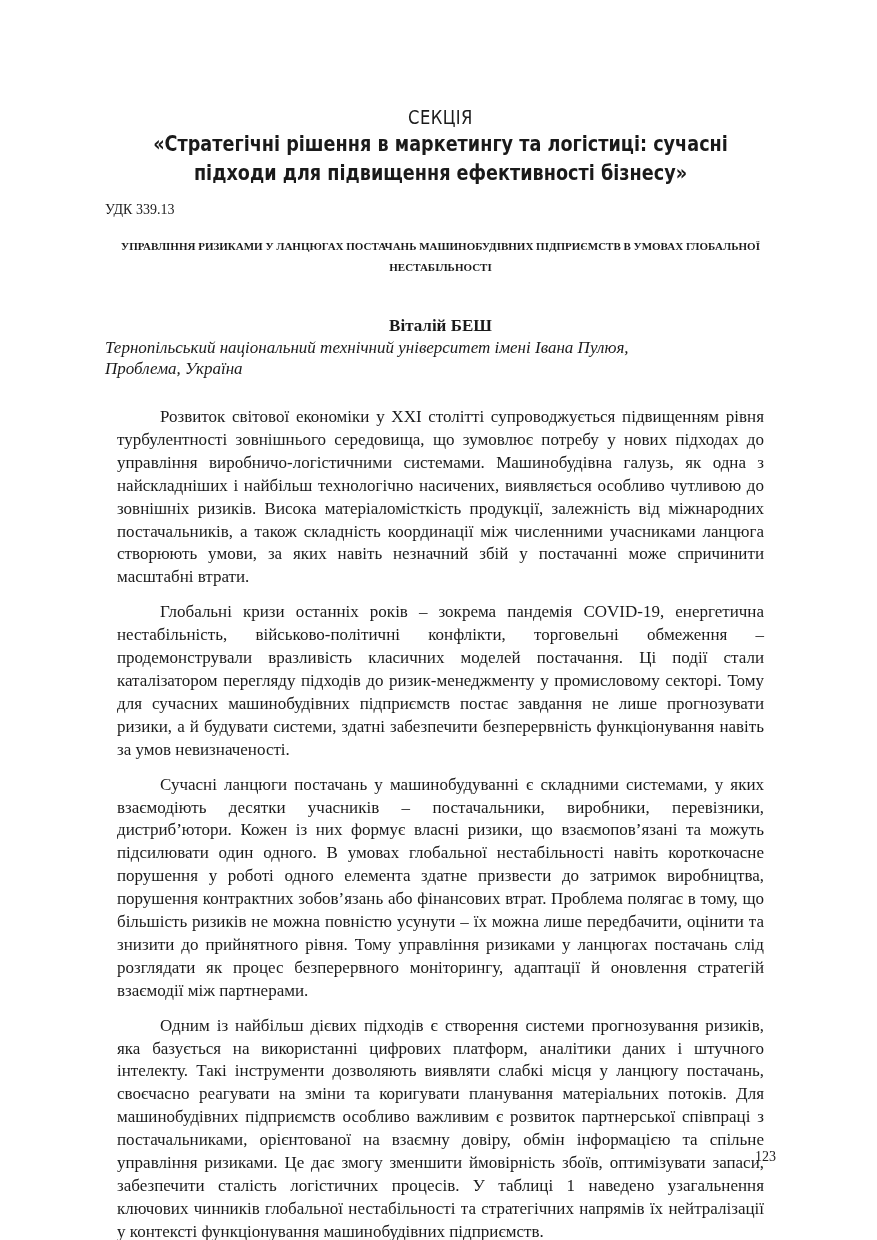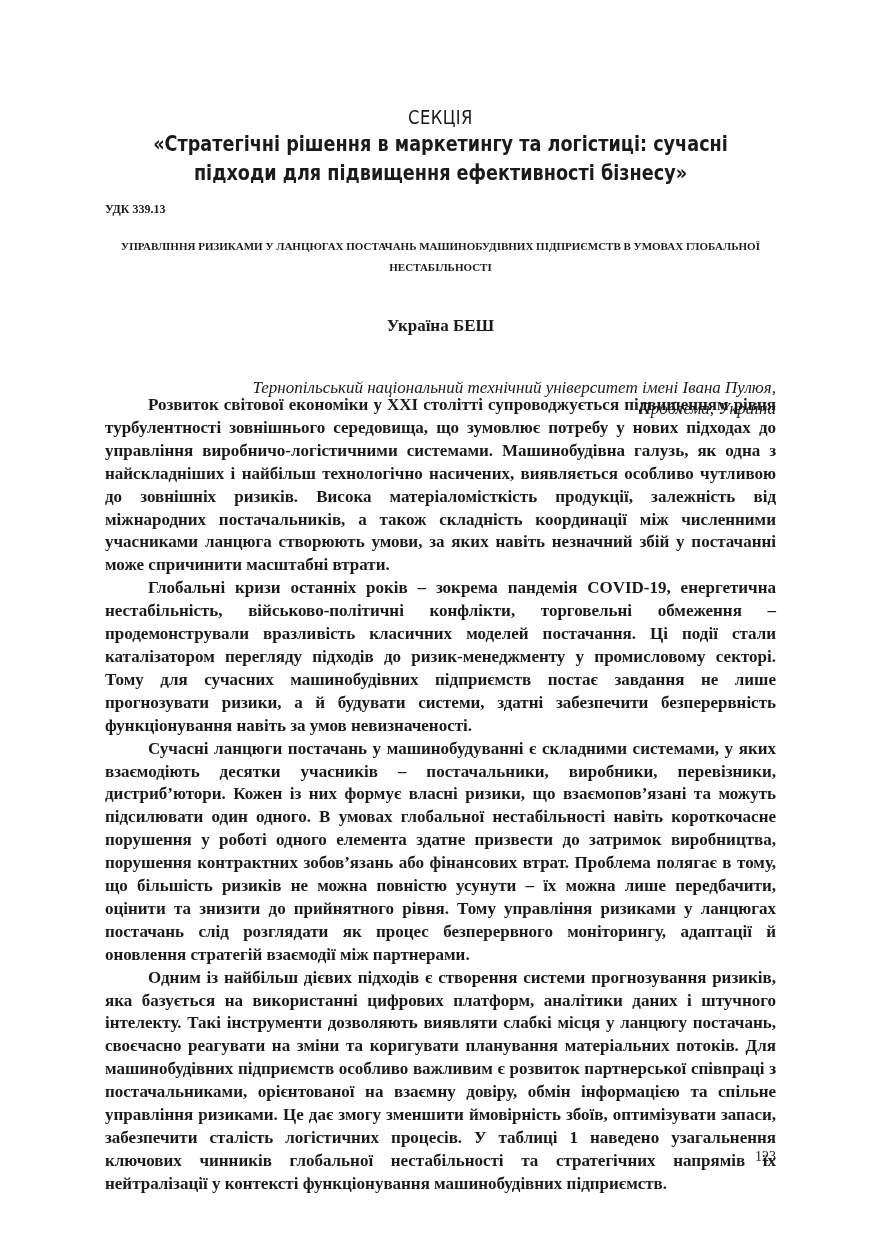--- a/index.html
+++ b/index.html
@@ -43,22 +43,22 @@
     font-weight: bold;
     font-size: 21px;
     line-height: 29px;
     transform: scaleX(0.84);
     transform-origin: center;
   }
   .udk {
     position: absolute;
     top: 202px;
     left: 0;
-    font-weight: bold;
-    font-size: 12px;
+    font-weight: normal;
+    font-size: 14px;
   }
   .article-title {
     position: absolute;
     top: 236px;
     left: 0;
     width: 671px;
     text-align: center;
     font-weight: bold;
     font-size: 11px;
     line-height: 21px;
@@ -70,39 +70,37 @@
     width: 671px;
     text-align: center;
     font-weight: bold;
     font-size: 17px;
   }
   .affiliation {
     position: absolute;
     top: 337px;
     left: 0;
     width: 671px;
-    text-align: right;
+    text-align: left;
     font-style: italic;
     font-size: 17px;
     line-height: 21px;
-    margin-top: 40px;
   }
   .body-text {
     position: absolute;
     top: 394px;
     left: 0;
     width: 671px;
   }
   .body-text p {
-    margin: 0;
+    margin: 12px;
     font-size: 17px;
     line-height: 22.9px;
     text-align: justify;
     text-indent: 43px;
-    font-weight: bold;
   }
   .page-number {
     position: absolute;
     top: 1149px;
     left: 0;
     width: 671px;
     text-align: right;
     font-size: 14px;
   }
 </style>
@@ -110,21 +108,21 @@
 <body>
 
 <div class="page">
   <div class="section-label">СЕКЦІЯ</div>
   <div class="section-title">«Стратегічні рішення в маркетингу та логістиці: сучасні підходи для підвищення ефективності бізнесу»</div>
 
   <div class="udk">УДК 339.13</div>
 
   <div class="article-title">УПРАВЛІННЯ РИЗИКАМИ У ЛАНЦЮГАХ ПОСТАЧАНЬ МАШИНОБУДІВНИХ ПІДПРИЄМСТВ В УМОВАХ ГЛОБАЛЬНОЇ НЕСТАБІЛЬНОСТІ</div>
 
-  <div class="author">Україна БЕШ</div>
+  <div class="author">Віталій БЕШ</div>
 
   <div class="affiliation">
     <div>Тернопільський національний технічний університет імені Івана Пулюя,</div>
     <div>Проблема, Україна</div>
   </div>
 
   <div class="body-text">
     <p>Розвиток світової економіки у XXI столітті супроводжується підвищенням рівня турбулентності зовнішнього середовища, що зумовлює потребу у нових підходах до управління виробничо-логістичними системами. Машинобудівна галузь, як одна з найскладніших і найбільш технологічно насичених, виявляється особливо чутливою до зовнішніх ризиків. Висока матеріаломісткість продукції, залежність від міжнародних постачальників, а також складність координації між численними учасниками ланцюга створюють умови, за яких навіть незначний збій у постачанні може спричинити масштабні втрати.</p>
     <p>Глобальні кризи останніх років – зокрема пандемія COVID-19, енергетична нестабільність, військово-політичні конфлікти, торговельні обмеження – продемонстрували вразливість класичних моделей постачання. Ці події стали каталізатором перегляду підходів до ризик-менеджменту у промисловому секторі. Тому для сучасних машинобудівних підприємств постає завдання не лише прогнозувати ризики, а й будувати системи, здатні забезпечити безперервність функціонування навіть за умов невизначеності.</p>
     <p>Сучасні ланцюги постачань у машинобудуванні є складними системами, у яких взаємодіють десятки учасників – постачальники, виробники, перевізники, дистриб’ютори. Кожен із них формує власні ризики, що взаємопов’язані та можуть підсилювати один одного. В умовах глобальної нестабільності навіть короткочасне порушення у роботі одного елемента здатне призвести до затримок виробництва, порушення контрактних зобов’язань або фінансових втрат. Проблема полягає в тому, що більшість ризиків не можна повністю усунути – їх можна лише передбачити, оцінити та знизити до прийнятного рівня. Тому управління ризиками у ланцюгах постачань слід розглядати як процес безперервного моніторингу, адаптації й оновлення стратегій взаємодії між партнерами.</p>

